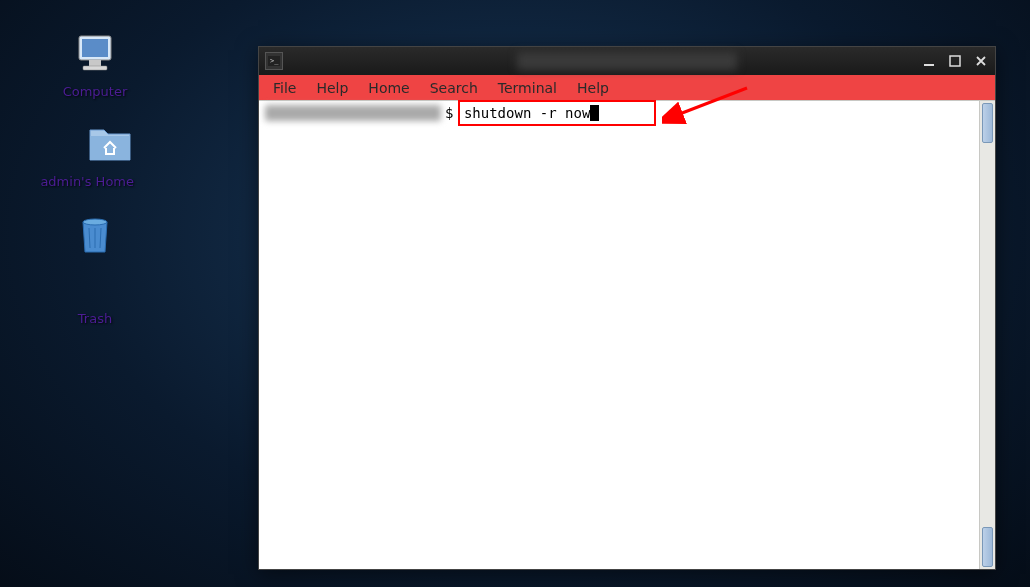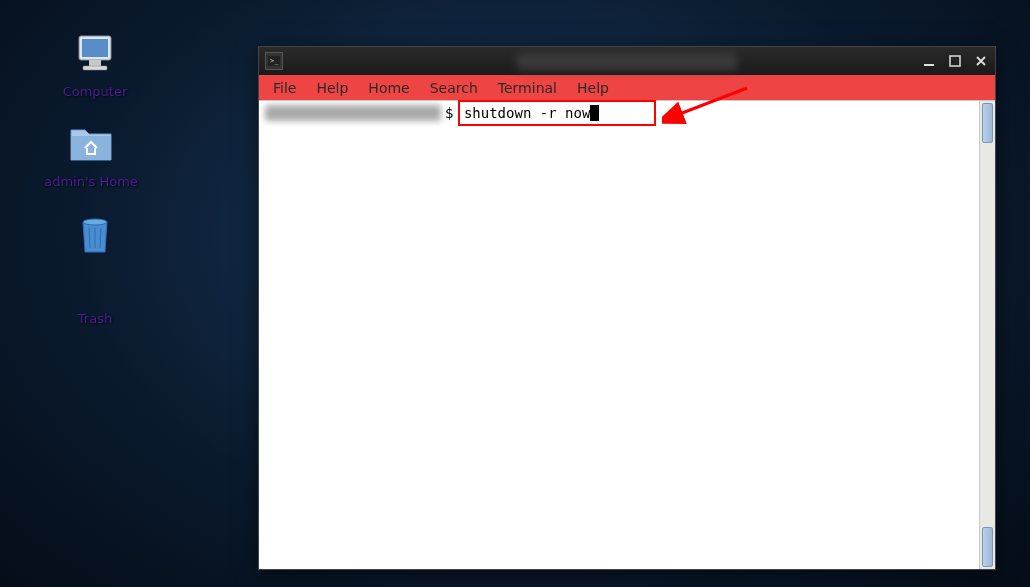--- a/index.html
+++ b/index.html
@@ -31,21 +31,21 @@
       justify-content: center;
     }
     .desktop-icon .icon-label {
       color: #4c1d95;
       font-size: 13px;
       text-align: center;
       margin-top: 6px;
       text-shadow: 1px 1px 2px rgba(0,0,0,0.8);
     }
     #icon-computer { left: 40px; top: 30px; }
-    #icon-home { left: 36px; top: 120px; }
+    #icon-home { left: 24px; top: 120px; align-items: flex-end; }
     #icon-trash { left: 40px; top: 210px; gap: 47px; }
 
     .terminal-window {
       position: absolute;
       left: 258px;
       top: 46px;
       width: 738px;
       height: 524px;
       background: #fff;
       border: 1px solid #444;

